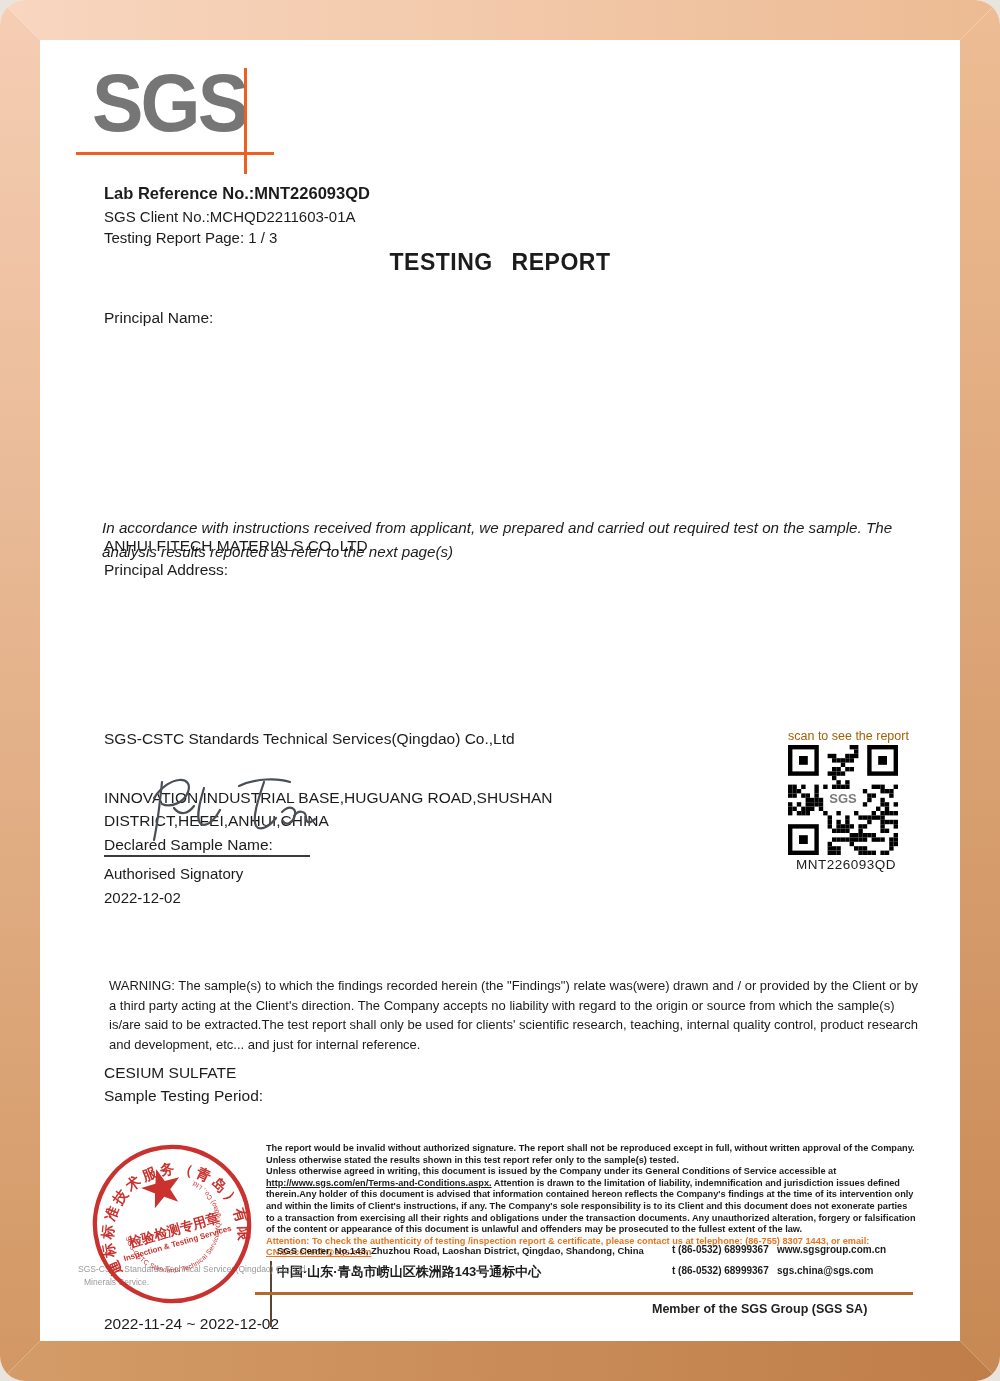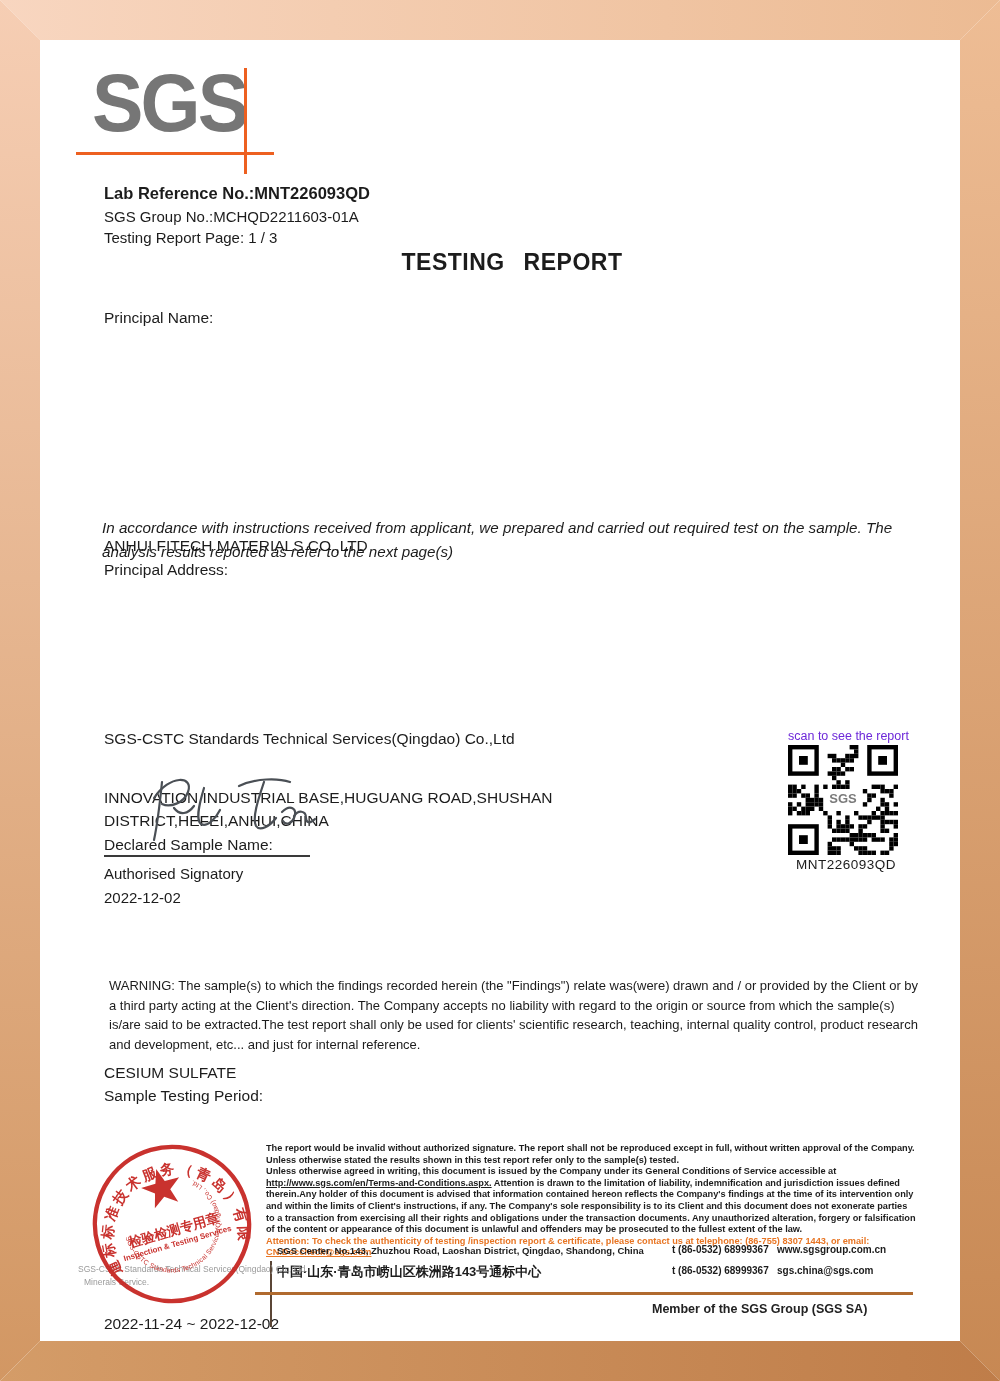--- a/index.html
+++ b/index.html
@@ -1,17 +1,17 @@
 <!DOCTYPE html>
 <html><head>
 <meta charset="utf-8">
 <style>
   html,body{margin:0;padding:0;background:#e9e4de;}
   .stage{position:relative;width:1000px;height:1381px;overflow:hidden;
-         font-family:"Liberation Sans", sans-serif;color:#1c1c1c;background:#fff;}
+         font-family:"Liberation Sans", sans-serif;color:#1c1c1c;background:#fff;border-radius:25px;}
   
   .frame{position:absolute;inset:0;pointer-events:none;z-index:5;}
   .frame div{position:absolute;}
   .f-top{left:0;top:0;width:100%;height:40px;
      background:linear-gradient(to right,#f8d6c0,#ecbb93);
      clip-path:polygon(0 0,100% 0,calc(100% - 40px) 100%,40px 100%);}
   .f-left{left:0;top:0;width:40px;height:100%;
      background:linear-gradient(to bottom,#f6ceb4,#d29763);
      clip-path:polygon(0 0,100% 40px,100% calc(100% - 40px),0 100%);}
   .f-right{right:0;top:0;width:40px;height:100%;
@@ -24,36 +24,36 @@
         box-shadow:0 0 0 3px rgba(255,240,228,.85);}
   
   .logo-text{position:absolute;left:52px;top:22px;font-size:82px;font-weight:700;
      color:#767676;letter-spacing:-3px;transform:scaleX(.94);transform-origin:left top;line-height:1;}
   .logo-vline{position:absolute;left:204px;top:28px;width:3px;height:106px;background:#ed6020;}
   .logo-hline{position:absolute;left:36px;top:112px;width:198px;height:3px;background:#ed6020;}
   .lab-ref{position:absolute;left:64px;top:144px;font-size:16.5px;font-weight:700;}
   .report-no{position:absolute;left:64px;top:168px;font-size:15px;}
   .page-line{position:absolute;left:64px;top:189px;font-size:15px;}
   .doc-title{position:absolute;left:0;top:209px;width:100%;text-align:center;
-     font-size:23px;font-weight:700;word-spacing:12px;letter-spacing:.5px;padding-left:12px;}
+     font-size:23px;font-weight:700;word-spacing:12px;letter-spacing:.5px;}
   
   .fields{position:absolute;left:64px;top:266px;width:808px;font-size:15.5px;line-height:23.6px;}
   .frow{display:flex;flex-direction:column;}
   .flabel{width:228px;flex:0 0 228px;}
   .fvalue{width:572px;}
   .intro{position:absolute;left:62px;top:476px;width:828px;font-size:15.2px;
      font-style:italic;line-height:23.5px;}
   
   .sig-company{position:absolute;left:64px;top:690px;font-size:15.5px;}
   .sig-svg{position:absolute;left:104px;top:728px;}
   .sig-line{position:absolute;left:64px;top:815px;width:206px;border-top:2px solid #3a3a3a;}
   .sig-role{position:absolute;left:64px;top:825px;font-size:15px;}
   .sig-date{position:absolute;left:64px;top:849px;font-size:15px;}
   
-  .qr-caption{position:absolute;left:748px;top:689px;font-size:12.5px;color:#6d28d9;}
+  .qr-caption{position:absolute;left:748px;top:689px;font-size:12.5px;color:#a16207;}
   .qr-box{position:absolute;left:748px;top:705px;width:110px;height:110px;}
   .qr-ref{position:absolute;left:756px;top:817px;font-size:13.5px;letter-spacing:.5px;}
   
   .warning{position:absolute;left:69px;top:936px;width:816px;font-size:13px;line-height:19.6px;}
   
   .legal{position:absolute;left:226px;top:1103px;width:650px;font-size:9.2px;
      font-weight:700;line-height:11.6px;color:#1d1d1d;}
   .legal p{margin:0;}
   .legal .url{text-decoration:underline;}
   .attention{color:#e87523;}
@@ -84,21 +84,21 @@
     <div class="f-bottom"></div>
   </div>
 
   <div class="page">
 
     <div class="logo-text">SGS</div>
     <div class="logo-vline"></div>
     <div class="logo-hline"></div>
 
     <div class="lab-ref">Lab Reference No.:MNT226093QD</div>
-    <div class="report-no">SGS Group No.:MCHQD2211603-01A</div>
+    <div class="report-no">SGS Client No.:MCHQD2211603-01A</div>
     <div class="page-line">Testing Report Page: 1 / 3</div>
 
     <div class="doc-title">TESTING REPORT</div>
 
     <div class="fields">
       <div class="frow">
         <div class="flabel">Principal Name:</div>
         <div class="fvalue">ANHUI FITECH MATERIALS CO.,LTD</div>
       </div>
       <div class="frow">

